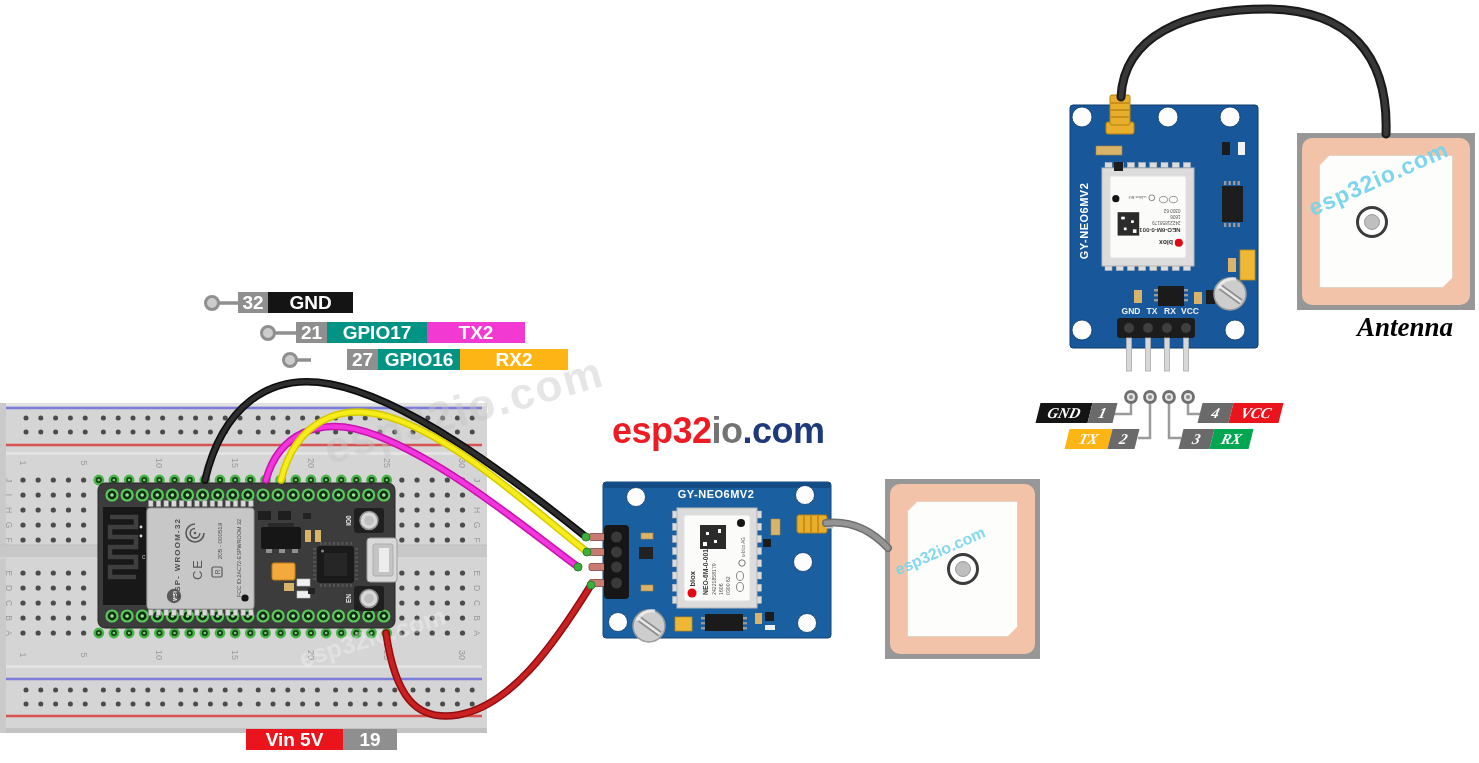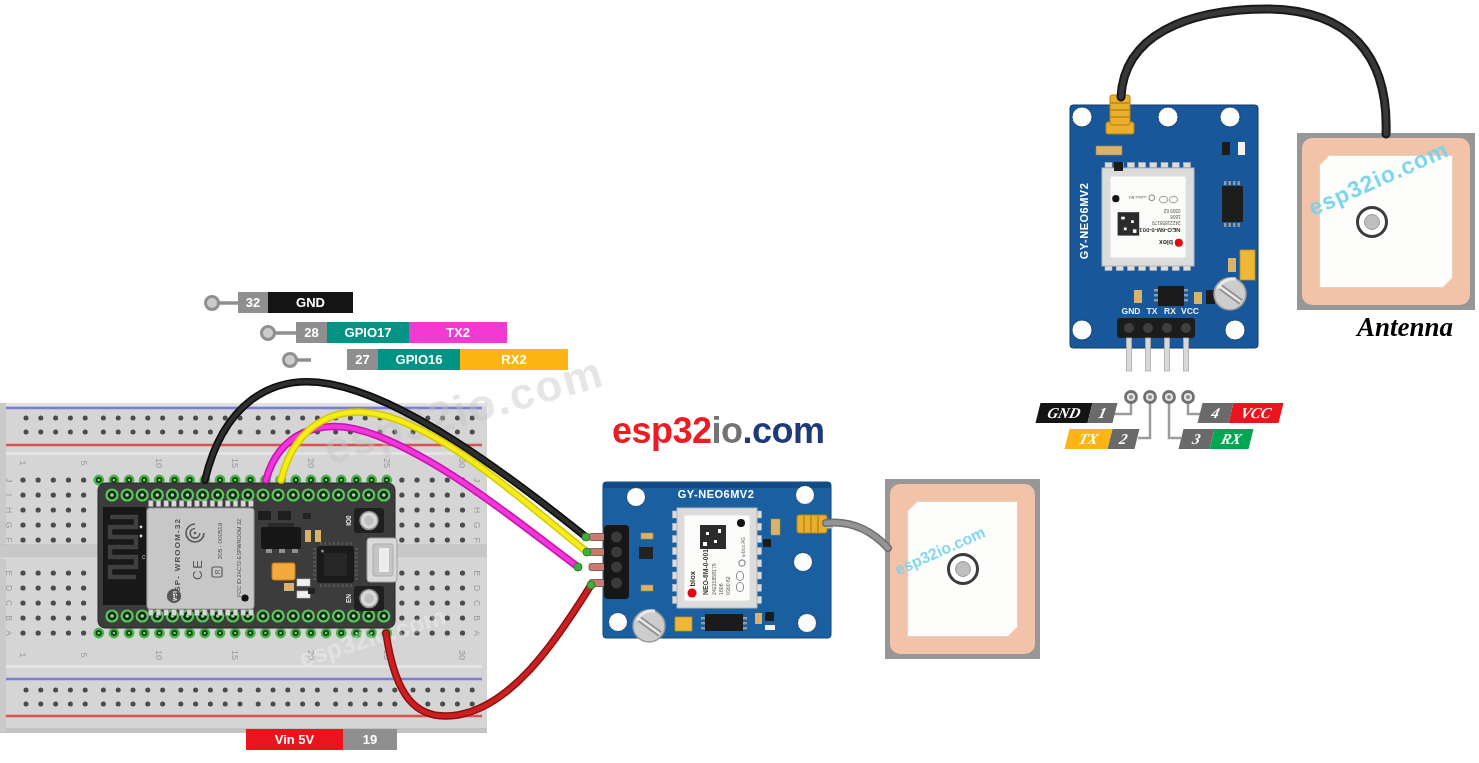--- a/index.html
+++ b/index.html
@@ -4,21 +4,21 @@
 <style>
   html,body{margin:0;padding:0;background:#fff;}
   .canvas{position:relative;width:1479px;height:763px;background:#ffffff;overflow:hidden;
           font-family:"Liberation Sans",sans-serif;}
   .abs{position:absolute;}
   svg{display:block;}
   svg text{font-family:"Liberation Sans",sans-serif;}
   
   .chip-row{position:absolute;display:flex;height:21px;z-index:60;}
   .chip{display:flex;align-items:center;justify-content:center;color:#fff;
-        font-weight:bold;font-size:13px;line-height:21px;}
+        font-weight:bold;font-size:19px;line-height:21px;}
   
   .skew-row{position:absolute;display:flex;height:20px;z-index:60;transform:skewX(-14deg);}
   .skew-row .chip{font-family:"Liberation Serif",serif;font-style:italic;font-size:15px;height:20px;line-height:20px;}
   
   .logo{position:absolute;z-index:60;font-size:36px;font-weight:bold;letter-spacing:-.5px;white-space:nowrap;}
   
   .wm{position:absolute;font-weight:bold;white-space:nowrap;pointer-events:none;z-index:20;}
   .wm1{left:325px;top:425px;font-size:44px;color:rgba(195,195,195,.42);transform:rotate(-16deg);transform-origin:left center;letter-spacing:2px;}
   .wm2{left:300px;top:645px;font-size:25px;color:rgba(255,255,255,.30);transform:rotate(-17deg);transform-origin:left center;z-index:22;}
   .wm-cyan-big{left:8px;top:58px;font-size:23px;color:rgba(118,212,236,.95);transform:rotate(-24deg);transform-origin:left center;letter-spacing:1px;}
@@ -896,22 +896,22 @@
           <circle cx="1188" cy="397" r="2"></circle>
       </g>
     </g>
   </svg>
 
   <div class="chip-row" style="left:238px;top:292px;">
     <div class="chip" style="width: 30px; background-color: rgb(143, 143, 143);">32</div>
     <div class="chip" style="width: 85px; background-color: rgb(20, 20, 20);">GND</div>
   </div>
   <div class="chip-row" style="left:296px;top:322px;">
-    <div class="chip" style="width: 31px; background-color: rgb(143, 143, 143);">28</div>
-    <div class="chip" style="width: 82px; background-color: rgb(1, 147, 132);">GPIO17</div>
+    <div class="chip" style="width: 31px; background-color: rgb(143, 143, 143);">21</div>
+    <div class="chip" style="width: 100px; background-color: rgb(1, 147, 132);">GPIO17</div>
     <div class="chip" style="width: 98px; background-color: rgb(242, 58, 210);">TX2</div>
   </div>
   <div class="chip-row" style="left:311px;top:349px;">
     <div class="chip" style="width: 31px; background-color: rgb(143, 143, 143); margin-left: 36px;">27</div>
     <div class="chip" style="width: 82px; background-color: rgb(1, 147, 132);">GPIO16</div>
     <div class="chip" style="width: 108px; background-color: rgb(253, 181, 21);">RX2</div>
   </div>
   <div class="chip-row" style="left:246px;top:729px;">
     <div class="chip" style="width: 97px; background-color: rgb(233, 20, 28);">Vin 5V</div>
     <div class="chip" style="width: 54px; background-color: rgb(143, 143, 143);">19</div>

